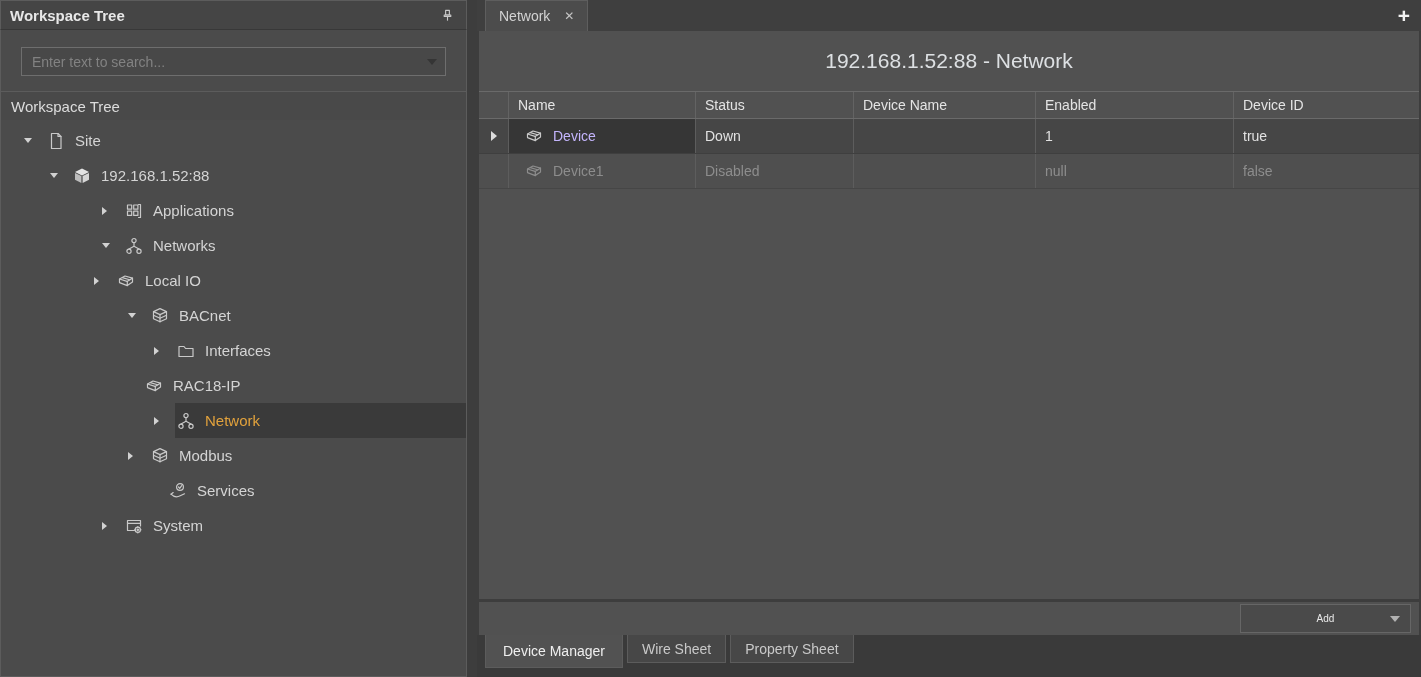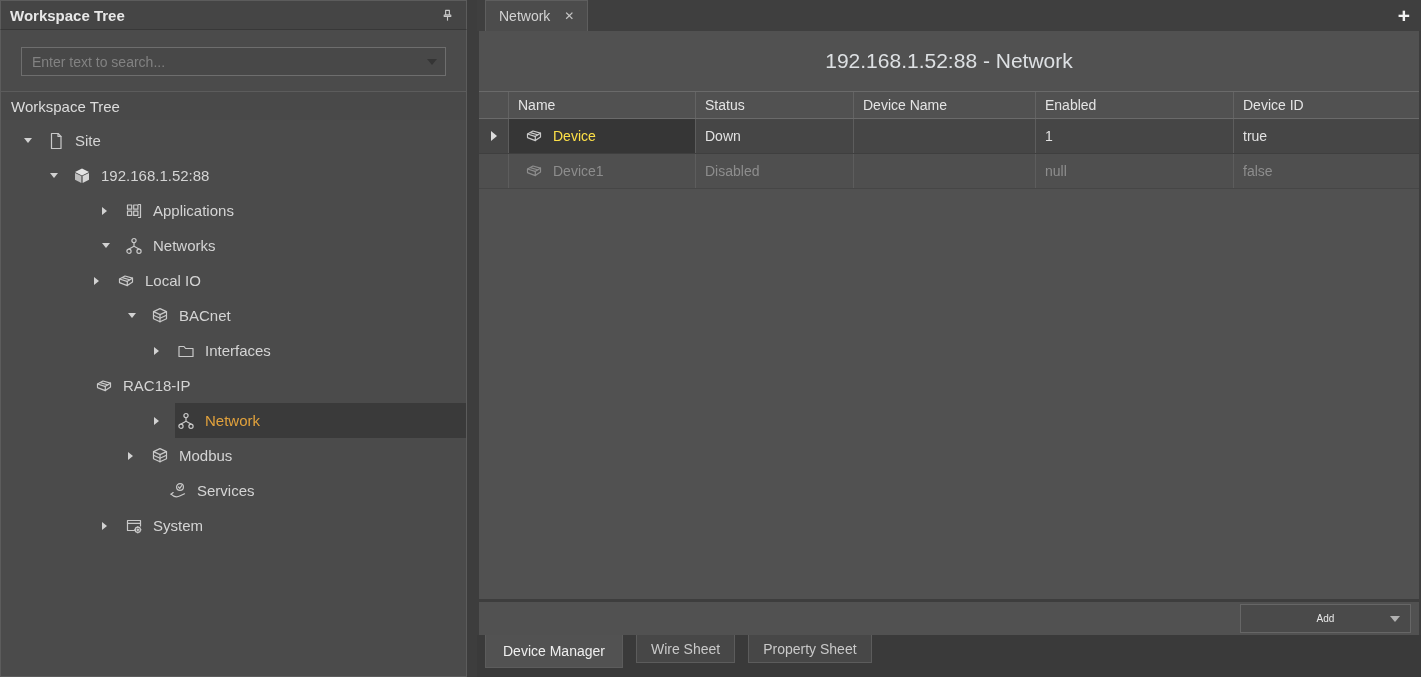--- a/index.html
+++ b/index.html
@@ -91,40 +91,40 @@
   .grid-header .gutter-cell { padding:0; cursor:default; }
 
   .grid-row { flex:none; height:35px; font-size:14px; }
   .grid-row .cell { display:flex; align-items:center; height:100%; padding:0 9px; border-right:1px solid #5d5d5d; overflow:hidden; }
   .grid-row .cell:last-child { border-right:none; }
   .grid-row .gutter-cell { justify-content:center; padding:0; }
   .grid-row .name-cell { gap:8px; padding-left:14px; }
   .row-indicator { width:0; height:0; border-top:5px solid transparent; border-bottom:5px solid transparent; border-left:6px solid #dcdcdc; }
   .row-selected { background:#464646; color:#e2e2e2; border-bottom:1px solid #3f3f3f; }
   .row-selected .name-cell { background:#363636; }
-  .row-selected .name-text { color:#fde047; }
+  .row-selected .name-text { color:#c4b5fd; }
   .row-disabled { background:#4f4f4f; color:#8d8d8d; border-bottom:1px solid #464646; }
   .row-disabled .tree-icon svg { opacity:.5; }
 
   .table-filler { flex:1; }
 
   .add-strip {
     flex:none; height:36px; border-top:3px solid #3d3d3d; background:#515151;
     display:flex; align-items:center; justify-content:flex-end; padding-right:8px;
   }
   .add-button {
     width:171px; height:29px; background:#4a4a4a; border:1px solid #666666;
     color:#e9e9e9; font-size:10px; position:relative; cursor:pointer;
     display:flex; align-items:center; justify-content:center;
   }
   .add-caret { position:absolute; right:10px; width:0; height:0;
     border-left:5px solid transparent; border-right:5px solid transparent; border-top:6px solid #b2b2b2; }
 
   .bottom-tabbar {
-    height:42px; flex:none; background:#3a3a3a; display:flex; align-items:flex-start; padding-left:8px;gap:9px;
+    height:42px; flex:none; background:#3a3a3a; display:flex; align-items:flex-start; padding-left:8px;
   }
   .bottom-tab {
     background:#474747; border:1px solid #5c5c5c; border-top:none;
     height:28px; padding:0 14px; margin-right:4px;
     display:flex; align-items:center; font-size:14px; color:#c9c9c9; cursor:pointer;
   }
   .bottom-tab.active { background:#525252; height:33px; color:#efefef; padding:0 17px; }
 </style>
 </head>
 <body>
@@ -255,21 +255,21 @@
             </span>
     <div class="row-content">
       <span class="tree-icon">
                 <svg viewBox="0 0 20 20" fill="none" stroke="#c9c9c9" stroke-width="1.2" stroke-linecap="round" stroke-linejoin="round">
                   <path d="M3 5.5h5l1.6 2H17v8H3z"></path>
                 </svg>
               </span>
       <span class="tree-label">Interfaces</span>
     </div>
   </div>
-          <div class="tree-row" style="padding-left: 92px; flex-direction: column;">
+          <div class="tree-row" style="padding-left: 116px;">
     <span class="expander"></span>
     <div class="row-content">
       <span class="tree-icon">
                 <svg viewBox="0 0 20 20" fill="none" stroke="#c9c9c9" stroke-width="1.2" stroke-linecap="round" stroke-linejoin="round">
                   <polygon points="3.5,8 9,5 16.5,7.2 11,10.4"></polygon>
                   <polyline points="3.5,8 3.5,11.6 11.3,14.6 11.3,10.4"></polyline>
                   <polyline points="16.5,7.2 16.5,11 11.3,14.6"></polyline>
                   <line x1="6.4" y1="6.6" x2="13.6" y2="8.8"></line>
                 </svg>
               </span>

